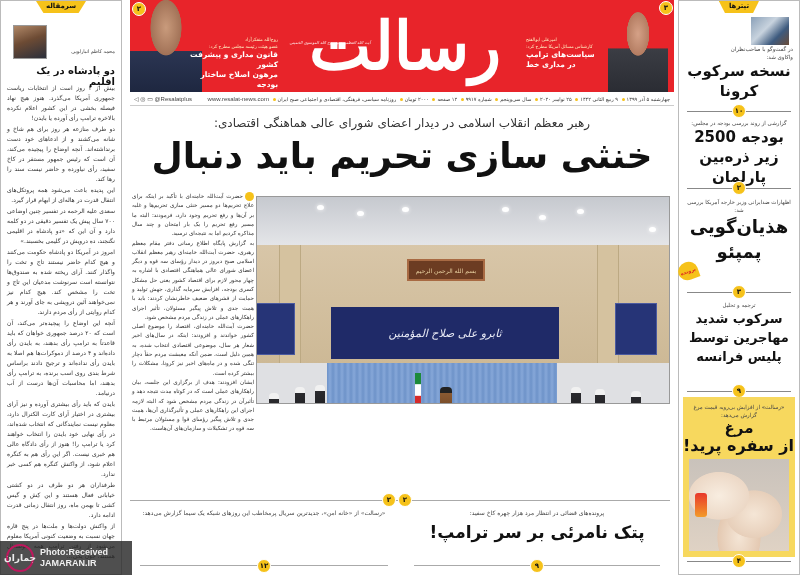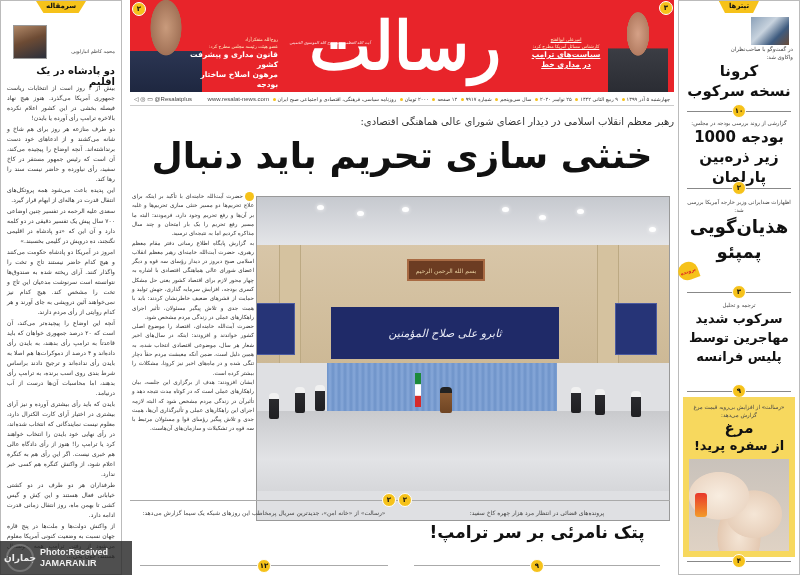--- a/index.html
+++ b/index.html
@@ -11,51 +11,51 @@
   
   .left-col { position: absolute; left: 0; top: 0; width: 122px; height: 575px; border: 1px solid #bbb; background: #fff; }
   .tag-tab { position: absolute; top: 0; left: 50%; transform: translateX(-50%); background: #f6c21a; color: #111; font-size: 7px; font-weight: bold; padding: 1px 10px 3px; clip-path: polygon(0 0, 100% 0, 85% 100%, 15% 100%); }
   .ed-photo { position: absolute; top: 24px; left: 12px; width: 34px; height: 34px; background: linear-gradient(160deg, #b08868 0%, #6d4b34 45%, #2b2f3b 100%); border: 1px solid #999; }
   .ed-author { position: absolute; top: 47px; right: 6px; font-size: 5px; color: #444; }
   .ed-title { position: absolute; top: 64px; right: 6px; left: 6px; font-size: 10px; font-weight: bold; text-align: right; }
   .ed-body { position: absolute; top: 82px; right: 6px; left: 6px; font-size: 6px; line-height: 10px; color: #333; text-align: justify; }
   .ed-body p { margin-bottom: 1px; }
 
   .watermark { position: absolute; left: 0; top: 541px; width: 132px; height: 34px; background: rgba(40,40,40,0.82); display: flex; align-items: center; direction: ltr; }
-  .wm-logo { width: 28px; height: 28px; margin-left: 6px; border: 2px solid #737373; border-radius: 50%; display: flex; align-items: center; justify-content: center; color: #eee; font-size: 9px; font-weight: bold; }
+  .wm-logo { width: 28px; height: 28px; margin-left: 6px; border: 2px solid #be185d; border-radius: 50%; display: flex; align-items: center; justify-content: center; color: #eee; font-size: 9px; font-weight: bold; }
   .wm-text { margin-left: 6px; color: #f0f0f0; font-family: "Liberation Sans", sans-serif; font-size: 9px; line-height: 11px; font-weight: bold; }
 
   
   .masthead { position: absolute; left: 130px; top: 0; width: 544px; height: 92px; background: #e8242a; overflow: hidden; }
   .mh-left-person { position: absolute; left: 0; top: 0; width: 72px; height: 92px; background: radial-gradient(ellipse at 50% 30%, #c99b7c 0%, #a27257 30%, transparent 31%), linear-gradient(180deg, #e8242a 0%, #e8242a 55%, #2b3552 56%, #1e2740 100%); }
   .mh-left-text { position: absolute; left: 58px; top: 36px; width: 90px; text-align: right; color: #fff; }
   .mh-small { font-size: 4.5px; line-height: 7px; color: #ffeec0; }
   .mh-head { font-size: 7.5px; font-weight: bold; line-height: 10px; }
 
   .mh-logo { position: absolute; left: 160px; top: 4px; width: 230px; height: 84px; color: #fff; font-family: "DejaVu Serif", serif; font-size: 66px; font-weight: bold; line-height: 84px; text-align: center; letter-spacing: -2px; }
   .mh-logo-sub { position: absolute; left: 155px; top: 40px; width: 90px; font-size: 4px; color: #fff; font-style: italic; text-align: center; opacity: 0.9; }
 
   .mh-right-person { position: absolute; right: 6px; top: 4px; width: 60px; height: 88px; background: radial-gradient(ellipse at 50% 34%, #d5a187 0%, #b47d62 26%, transparent 27%), linear-gradient(180deg, #e8242a 0%, #e8242a 50%, #3b3d44 51%, #2a2c33 100%); }
-  .mh-right-text { position: absolute; right: 68px; top: 36px; width: 80px; text-align: center; color: #fff; text-decoration: underline; }
+  .mh-right-text { position: absolute; right: 68px; top: 36px; width: 80px; text-align: left; color: #fff; }
   .page-badge { position: absolute; width: 14px; height: 14px; border-radius: 50%; background: #f6c21a; color: #111; font-size: 7px; font-weight: bold; display: flex; align-items: center; justify-content: center; border: 1px solid #fff; }
 
   .dateline { position: absolute; left: 130px; top: 92px; width: 544px; height: 14px; border-bottom: 1px solid #ccc; font-size: 5px; color: #333; display: flex; align-items: center; justify-content: space-between; padding: 0 4px; }
   .dateline .social { direction: ltr; font-family: "Liberation Sans", sans-serif; font-size: 6px; color: #444; }
   .dot { display: inline-block; width: 3px; height: 3px; background: #f6c21a; border-radius: 50%; margin: 0 2px; vertical-align: middle; }
 
   
-  .kicker { position: absolute; left: 130px; top: 116px; width: 544px; text-align: right; font-size: 10px; color: #333; }
+  .kicker { position: absolute; left: 130px; top: 116px; width: 544px; text-align: center; font-size: 12px; color: #333; }
   .headline { position: absolute; left: 130px; top: 128px; width: 544px; text-align: center; font-size: 36px; font-weight: bold; line-height: 56px; color: #111; }
 
   
   .story-col { position: absolute; left: 130px; top: 192px; width: 124px; height: 300px; font-size: 5.6px; line-height: 9.3px; color: #333; text-align: justify; padding-left: 2px; }
   .story-icon { display: inline-block; width: 9px; height: 9px; border-radius: 50%; background: #f6c21a; margin-left: 2px; vertical-align: middle; }
 
   
-  .main-photo { position: absolute; left: 256px; top: 196px; width: 414px; height: 325px; background: #dfe0e3; border: 1px solid #999; overflow: hidden; }
+  .main-photo { position: absolute; left: 256px; top: 196px; width: 414px; height: 208px; background: #dfe0e3; border: 1px solid #999; overflow: hidden; }
   .ph-ceiling { position: absolute; left: 0; top: 0; width: 100%; height: 48px; background: linear-gradient(180deg, #c6c9cf 0%, #e4e5e8 100%); }
   .ph-light { position: absolute; width: 7px; height: 5px; border-radius: 50%; background: #fff; box-shadow: 0 0 4px #fff; }
   .ph-wall { position: absolute; left: 0; top: 48px; width: 100%; height: 118px; background: linear-gradient(180deg, #d8c6a8 0%, #cdb996 100%); }
   .ph-pillar { position: absolute; top: 48px; width: 22px; height: 118px; background: #d5c29f; border-left: 1px solid #bca983; border-right: 1px solid #bca983; }
   .ph-plaque { position: absolute; left: 150px; top: 62px; width: 78px; height: 22px; background: #6c3c22; border: 2px solid #a86a43; color: #e8d0a0; font-size: 6px; display: flex; align-items: center; justify-content: center; }
   .ph-banner { position: absolute; left: 74px; top: 110px; width: 228px; height: 52px; background: #1f2a68; color: #e8eaf5; font-family: "DejaVu Serif", serif; font-size: 11px; display: flex; align-items: center; justify-content: center; font-style: italic; }
   .ph-side-banner { position: absolute; top: 106px; width: 42px; height: 52px; background: #263477; border: 1px solid #4b5aa0; }
   .ph-curtain { position: absolute; left: 70px; top: 166px; width: 230px; height: 48px; background: repeating-linear-gradient(90deg, #6e93c9 0px, #86a7d8 3px, #6e93c9 6px); }
   .ph-floor { position: absolute; left: 0; top: 214px; width: 100%; height: 80px; background: linear-gradient(180deg, #c9cacd 0%, #e2e3e6 60%, #d6d7da 100%); }
   .ph-person { position: absolute; width: 10px; height: 26px; border-radius: 4px 4px 2px 2px; background: linear-gradient(180deg, #f1f1f1 0%, #f1f1f1 22%, #2a2a2e 23%, #1f1f22 100%); }
@@ -202,29 +202,29 @@
     <div class="page-badge bs-badge-bottom" style="left:126px;">۹</div>
   </div>
 
 
   <div class="right-col">
     <div class="tag-tab">تیترها</div>
     <div class="rc-thumb"></div>
 
     <div class="rc-item" style="top:44px;">
       <div class="rc-kicker" style="text-align:right; padding-left:48px;">در گفت‌وگو با صاحب‌نظران واکاوی شد:</div>
+      <div class="rc-title">نسخه سرکوب</div>
       <div class="rc-title">کرونا</div>
-      <div class="rc-title">نسخه سرکوب</div>
     </div>
     <div class="rc-divider" style="top:110px;"></div>
     <div class="page-badge" style="left:53px; top:103px;">۱۰</div>
 
     <div class="rc-item" style="top:118px;">
       <div class="rc-kicker">گزارشی از روند بررسی بودجه در مجلس:</div>
-      <div class="rc-title">بودجه 1000</div>
+      <div class="rc-title">بودجه 2500</div>
       <div class="rc-title">زیر ذره‌بین پارلمان</div>
     </div>
     <div class="rc-divider" style="top:187px;"></div>
     <div class="page-badge" style="left:53px; top:180px;">۲</div>
 
     <div class="rc-item" style="top:197px;">
       <div class="rc-kicker">اظهارات ضدایرانی وزیر خارجه آمریکا بررسی شد:</div>
       <div class="rc-title" style="font-size:18px; line-height:25px;">هذیان‌گویی</div>
       <div class="rc-title" style="font-size:18px; line-height:25px;">پمپئو</div>
     </div>
@@ -236,21 +236,21 @@
       <div class="rc-title" style="font-size:13px; line-height:19px;">سرکوب شدید</div>
       <div class="rc-title" style="font-size:13px; line-height:19px;">مهاجرین توسط</div>
       <div class="rc-title" style="font-size:13px; line-height:19px;">پلیس فرانسه</div>
     </div>
     <div class="rc-divider" style="top:390px;"></div>
     <div class="page-badge" style="left:53px; top:383px;">۹</div>
 
     <div class="chicken-box">
       <div class="rc-kicker" style="margin-top:6px; text-align:center;">«رسالت» از افزایش بی‌رویه قیمت مرغ گزارش می‌دهد:</div>
       <div class="rc-title" style="font-size:15px; line-height:18px; text-align:center;">مرغ</div>
-      <div class="rc-title" style="font-size:13px; line-height:17px; text-align:center;">از سفره پرید!</div>
+      <div class="rc-title" style="font-size:16px; line-height:17px; text-align:left;">از سفره پرید!</div>
       <div class="chicken-photo"></div>
       <div class="chicken-bag"></div>
     </div>
     <div class="rc-divider" style="top:560px;"></div>
     <div class="page-badge" style="left:53px; top:553px;">۴</div>
   </div>
 
   <div class="parvandeh">پرونده</div>
 
   <div class="watermark">

